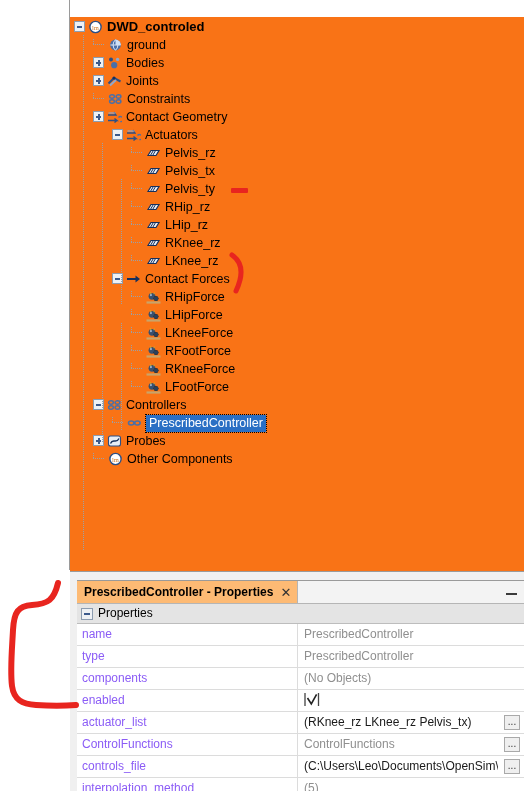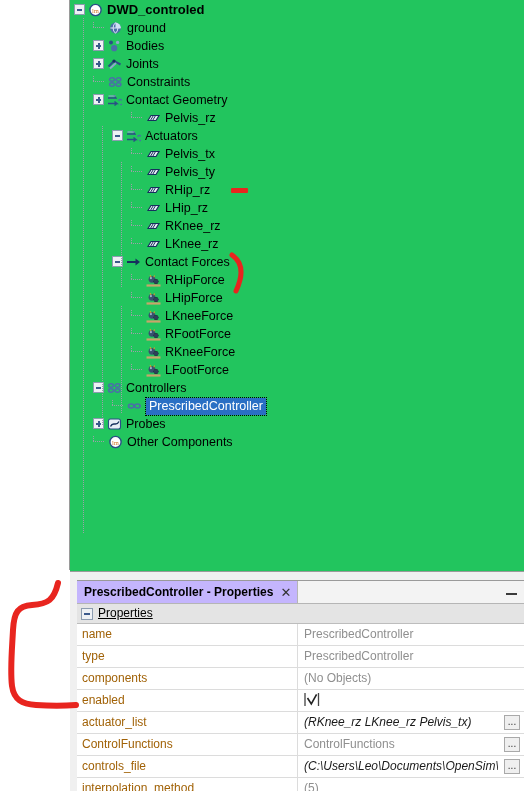--- a/index.html
+++ b/index.html
@@ -17,22 +17,22 @@
     position:absolute;left:0;top:0;width:69px;height:791px;
     background:#ffffff;
   }
   .gutter-sep{
     position:absolute;left:69px;top:0;width:1px;height:570px;
     background:#9a9a9a;
   }
 
   
   .tree-panel{
-    position:absolute;left:70px;top:0;width:454px;height:681px;
-    background:#22c55e;overflow:hidden;
+    position:absolute;left:70px;top:17px;width:454px;height:681px;
+    background:#f97316;overflow:hidden;
   }
   .tree-row{
     position:relative;height:18px;line-height:18px;white-space:nowrap;
   }
   .tree-row .lbl{
     font-size:12.5px;color:#000;vertical-align:middle;
   }
   .tree-row.bold .lbl{font-weight:bold;font-size:13px;}
   .tree-row .lbl.sel{
     background:#2a6fc4;color:#ffffff;padding:1px 3px 2px 3px;
@@ -93,66 +93,66 @@
   .props-win{
     position:absolute;left:77px;top:580px;width:447px;height:211px;
     background:#ffffff;border-top:1px solid #9a9a9a;
   }
   .props-tabbar{
     position:relative;height:22px;background:#f3f3f3;
     border-bottom:1px solid #b5b5b5;
   }
   .props-tab{
     position:absolute;left:0;top:0;height:22px;line-height:22px;
-    background:#c4b5fd;border-right:1px solid #b5b5b5;
+    background:#fdba74;border-right:1px solid #b5b5b5;
     padding:0 6px 0 7px;font-size:12px;font-weight:bold;color:#000;
     white-space:nowrap;box-sizing:border-box;
   }
   .tab-close{
     display:inline-block;margin-left:7px;font-weight:normal;font-size:13px;
     color:#333;cursor:pointer;position:relative;top:1px;
   }
   .win-min{
     position:absolute;right:7px;top:6px;width:11px;height:11px;cursor:pointer;
   }
   .win-min:before{
     content:"";position:absolute;left:0;top:6px;width:11px;height:2px;background:#3a3a3a;
   }
 
   .props-group{
     height:19px;line-height:19px;background:#e4e4e4;
-    border-bottom:1px solid #bdbdbd;position:relative;text-decoration:underline;
+    border-bottom:1px solid #bdbdbd;position:relative;
   }
   .props-group .gexp{
     display:inline-block;width:12px;height:12px;border:1px solid #8c9cb0;
     background:#eef1f5;vertical-align:middle;position:relative;
     margin:0 5px 0 4px;box-sizing:border-box;
   }
   .props-group .gexp:before{
     content:"";position:absolute;left:2px;top:4.5px;width:6px;height:2px;background:#3b5a8c;
   }
   .props-group .gname{font-size:12px;color:#000;vertical-align:middle;}
 
   .prow{
     position:relative;height:21px;line-height:21px;
     border-bottom:1px solid #dcdcdc;background:#fff;
   }
   .pname{
-    position:absolute;left:5px;top:0;font-size:12px;color:#a16207;
+    position:absolute;left:5px;top:0;font-size:12px;color:#8b5cf6;
     white-space:nowrap;
   }
   .pdiv{
     position:absolute;left:220px;top:0;bottom:0;width:1px;background:#dcdcdc;
   }
   .pval{
     position:absolute;left:227px;top:0;right:26px;font-size:12px;
     white-space:nowrap;overflow:hidden;text-overflow:clip;
   }
   .pval.grey{color:#8f8f8f;}
-  .pval.dark{color:#1a1a1a;font-style:italic;}
+  .pval.dark{color:#1a1a1a;}
   .ellipsis-btn{
     position:absolute;right:4px;top:3px;width:16px;height:15px;
     border:1px solid #a9a9a9;background:#efefef;
     font-size:10px;line-height:12px;text-align:center;color:#333;
     box-sizing:border-box;cursor:pointer;
   }
   .chk{
     position:absolute;left:227px;top:2px;width:16px;height:16px;
   }
 
@@ -195,30 +195,30 @@
               <ellipse cx="4" cy="9.5" rx="2.4" ry="1.7"></ellipse>
               <ellipse cx="10.5" cy="9.5" rx="2.4" ry="1.7"></ellipse>
             </g>
           </svg></span><span class="lbl ">Constraints</span></div>
       <div class="tree-row "><span class="spacer" style="width:23px"></span><span class="exp plus"></span><span class="ic"><svg width="15" height="14" viewBox="0 0 15 14">
             <path d="M1 5 h8 l-2 -3" fill="none" stroke="#2b4f86" stroke-width="1.3"></path>
             <path d="M1.5 3 h7" stroke="#8fa8cc" stroke-width="1.2"></path>
             <path d="M1 10.5 h9 l-2.5 -2 M10 10.5 l-2.5 2" fill="none" stroke="#2b4f86" stroke-width="1.4"></path>
             <path d="M11.5 7.5 a2.6 2.6 0 1 1 1.8 4.2" fill="none" stroke="#4a6fa8" stroke-width="1.3"></path>
           </svg></span><span class="lbl ">Contact Geometry</span></div>
-      <div class="tree-row "><span class="spacer" style="width:61px"></span><span class="dots"></span><span class="ic"><svg width="15" height="14" viewBox="0 0 15 14">
-            <path d="M2 9.5 L5 4.5 H13 L10 9.5 Z" fill="#e9eef6" stroke="#16305e" stroke-width="1.2"></path>
-            <path d="M4.4 9.5 L7.4 4.5 M6.6 9.5 L9.6 4.5" stroke="#16305e" stroke-width="1"></path>
-          </svg></span><span class="lbl ">Pelvis_rz</span></div>
       <div class="tree-row "><span class="spacer" style="width:42px"></span><span class="exp "></span><span class="ic"><svg width="15" height="14" viewBox="0 0 15 14">
             <path d="M1 5 h8 l-2 -3" fill="none" stroke="#2b4f86" stroke-width="1.3"></path>
             <path d="M1.5 3 h7" stroke="#8fa8cc" stroke-width="1.2"></path>
             <path d="M1 10.5 h9 l-2.5 -2 M10 10.5 l-2.5 2" fill="none" stroke="#2b4f86" stroke-width="1.4"></path>
             <path d="M11.5 7.5 a2.6 2.6 0 1 1 1.8 4.2" fill="none" stroke="#4a6fa8" stroke-width="1.3"></path>
           </svg></span><span class="lbl ">Actuators</span></div>
+      <div class="tree-row "><span class="spacer" style="width:61px"></span><span class="dots"></span><span class="ic"><svg width="15" height="14" viewBox="0 0 15 14">
+            <path d="M2 9.5 L5 4.5 H13 L10 9.5 Z" fill="#e9eef6" stroke="#16305e" stroke-width="1.2"></path>
+            <path d="M4.4 9.5 L7.4 4.5 M6.6 9.5 L9.6 4.5" stroke="#16305e" stroke-width="1"></path>
+          </svg></span><span class="lbl ">Pelvis_rz</span></div>
       <div class="tree-row "><span class="spacer" style="width:61px"></span><span class="dots"></span><span class="ic"><svg width="15" height="14" viewBox="0 0 15 14">
             <path d="M2 9.5 L5 4.5 H13 L10 9.5 Z" fill="#e9eef6" stroke="#16305e" stroke-width="1.2"></path>
             <path d="M4.4 9.5 L7.4 4.5 M6.6 9.5 L9.6 4.5" stroke="#16305e" stroke-width="1"></path>
           </svg></span><span class="lbl ">Pelvis_tx</span></div>
       <div class="tree-row "><span class="spacer" style="width:61px"></span><span class="dots"></span><span class="ic"><svg width="15" height="14" viewBox="0 0 15 14">
             <path d="M2 9.5 L5 4.5 H13 L10 9.5 Z" fill="#e9eef6" stroke="#16305e" stroke-width="1.2"></path>
             <path d="M4.4 9.5 L7.4 4.5 M6.6 9.5 L9.6 4.5" stroke="#16305e" stroke-width="1"></path>
           </svg></span><span class="lbl ">Pelvis_ty</span></div>
       <div class="tree-row "><span class="spacer" style="width:61px"></span><span class="dots"></span><span class="ic"><svg width="15" height="14" viewBox="0 0 15 14">
             <path d="M2 9.5 L5 4.5 H13 L10 9.5 Z" fill="#e9eef6" stroke="#16305e" stroke-width="1.2"></path>

